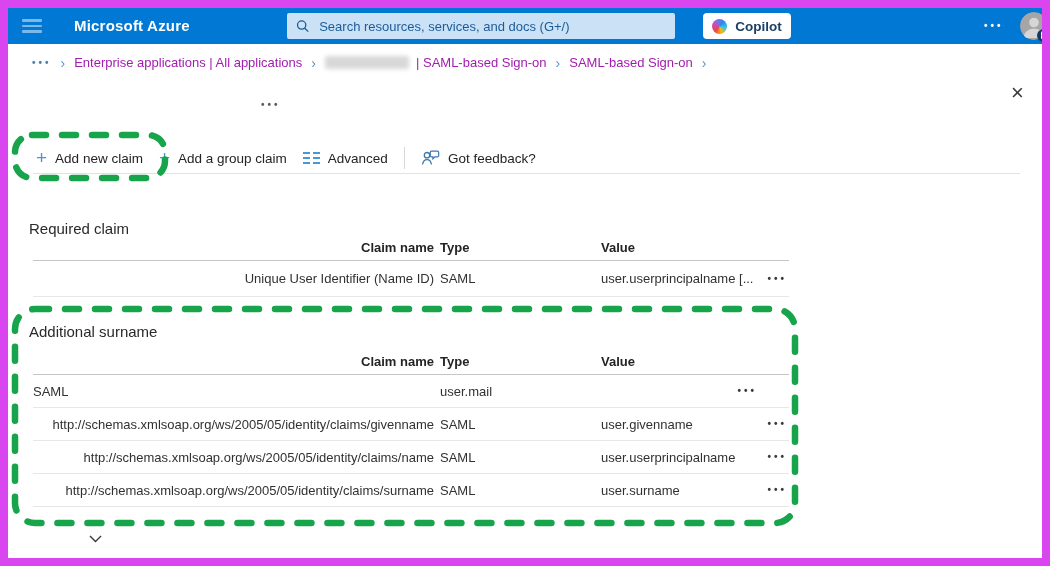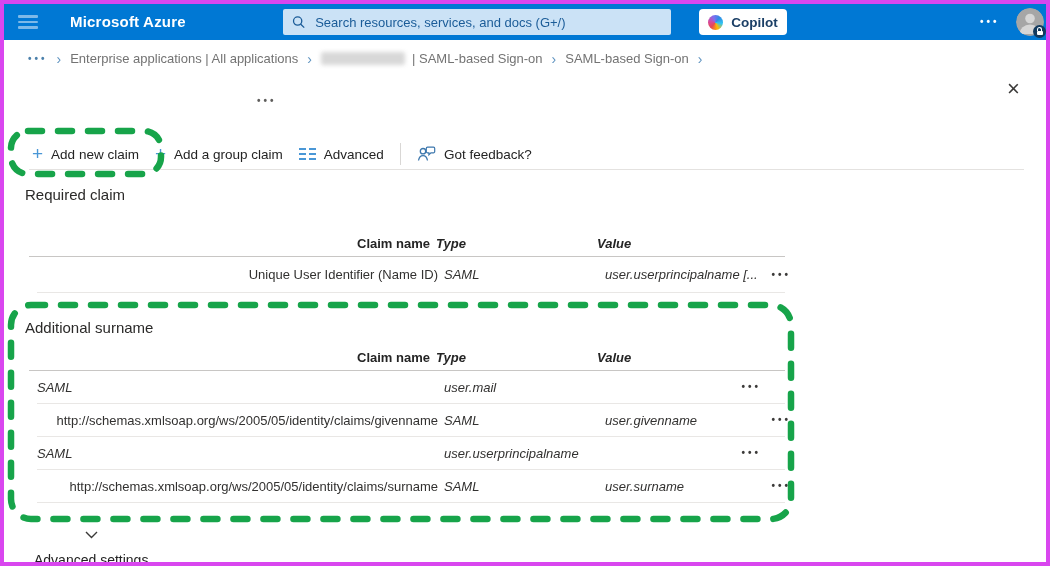--- a/index.html
+++ b/index.html
@@ -1,19 +1,19 @@
 <!DOCTYPE html>
 <html><head>
 <meta charset="utf-8">
 <style>
   * { box-sizing: border-box; }
   html,body { margin:0; padding:0; background:#fff; }
   .screen {
     position:relative; width:1050px; height:566px; overflow:hidden;
-    border:4px solid #d946ef; background:#fff;
+    border:8px solid #d946ef; background:#fff;
     font-family:"Liberation Sans", sans-serif; color:#323130;
   }
 
   
   .topbar { position:absolute; left:0; top:0; right:0; height:36px; background:#0078d4; }
   .hamburger { position:absolute; left:14px; top:11px; width:20px; height:14px;
     display:flex; flex-direction:column; justify-content:space-between; cursor:pointer; }
   .hamburger span { height:2.6px; background:#7db9e8; border-radius:1px; }
   .brand { position:absolute; left:66px; top:9px; color:#fff; font-size:15px; font-weight:700; letter-spacing:.2px; }
   .searchbox { position:absolute; left:279px; top:5px; width:388px; height:26px;
@@ -34,21 +34,21 @@
     background:#123a5e; display:flex; flex-direction:column; align-items:center; }
   .lock-shackle { width:5px; height:4px; border:1.2px solid #fff; border-bottom:none;
     border-radius:3px 3px 0 0; margin-top:2px; }
   .lock-body { width:6px; height:4px; background:#fff; border-radius:1px; }
 
   
   .breadcrumb { position:absolute; left:0; top:36px; right:0; height:37px; background:#fff;
     display:flex; align-items:center; padding-left:24px; gap:9px; font-size:13px; white-space:nowrap; }
   .bc-more { color:#4b80ab; cursor:pointer; }
   .bc-sep { color:#5e93c0; font-size:14px; }
-  .bc-link { color:#737373; cursor:pointer; }
+  .bc-link { color:#a21caf; cursor:pointer; }
   .bc-crumb { display:flex; align-items:center; gap:7px; }
   .bc-redacted { width:84px; height:13px; background:#d8d8d8; border-radius:2px; filter:blur(2px); }
 
   
   .page-title { position:absolute; left:21px; top:77px; font-size:24px; font-weight:700; color:#1c1b1a; }
   .title-more { position:absolute; left:253px; top:92px; color:#5f5e5c; cursor:pointer; }
   .close-btn { position:absolute; left:1003px; top:74px; font-size:22px; color:#3b3a39;
     cursor:pointer; line-height:1; font-weight:400; }
 
   
@@ -59,25 +59,25 @@
   .columns-icon { display:grid; grid-template-columns:7px 7px; grid-column-gap:3px; grid-row-gap:3px; }
   .columns-icon i { display:block; height:2px; background:#4a97d6; }
   .tb-divider { width:1px; height:22px; background:#d9d7d5; }
   .toolbar-sep { position:absolute; left:25px; right:22px; top:165px; height:1px; background:#e4e2e0; }
 
   
   .section-heading { position:absolute; left:21px; font-size:15px; color:#2b2a29; }
   .claims-table { position:absolute; left:25px; width:756px; font-size:13px; }
   .grid-cols { display:grid; grid-template-columns:407px 161px 158px 30px; align-items:center; }
   .header-row { height:26px; border-bottom:1px solid #c8c6c4; font-weight:700; color:#242424; }
-  .data-row { border-bottom:1px solid #e9e7e5; color:#323130; cursor:pointer;margin-left:8px; }
+  .data-row { border-bottom:1px solid #e9e7e5; color:#323130; cursor:pointer; }
   .row-h36 { height:36px; }
   .row-h33 { height:33px; }
   .cell-name { padding-left:7px; padding-right:6px; white-space:nowrap; overflow:hidden; text-overflow:ellipsis;text-align:right; }
-  .cell-plain { white-space:nowrap;font-style:italic; }
+  .cell-plain { white-space:nowrap; }
   .row-menu { color:#3b3a39; text-align:right; padding-right:2px; cursor:pointer; }
 
   
   .annot { position:absolute; pointer-events:none; }
 
   
   .advanced { position:absolute; left:30px; top:527px; display:flex; align-items:center; gap:13px;
     font-size:14px; color:#242424; cursor:pointer;flex-direction:column; }
 </style>
 </head>
@@ -161,21 +161,21 @@
       <svg width="19" height="16" viewBox="0 0 19 16">
         <circle cx="6" cy="5.2" r="2.7" fill="none" stroke="#3c77ad" stroke-width="1.3"></circle>
         <path d="M1.5 14.5 C2.2 10.8 4 9.6 6 9.6 C8 9.6 9.8 10.8 10.5 14.5" fill="none" stroke="#3c77ad" stroke-width="1.3"></path>
         <path d="M10.5 1.2 h6 a1.2 1.2 0 0 1 1.2 1.2 v3.2 a1.2 1.2 0 0 1 -1.2 1.2 h-2.6 l-2 2 v-2 h-1.4 a1.2 1.2 0 0 1 -1.2 -1.2 v-3.2 a1.2 1.2 0 0 1 1.2 -1.2 z" fill="#fff" stroke="#3c77ad" stroke-width="1.2"></path>
       </svg>
       <span>Got feedback?</span>
     </div>
   </div>
   <div class="toolbar-sep"></div>
 
-  <div class="section-heading" style="top:182px">Required claim</div>
+  <div class="section-heading" style="top:212px">Required claim</div>
 
   <div class="claims-table" style="top:227px">
     <div class="grid-cols header-row">
       <div class="cell-name">Claim name</div>
       <div class="cell-plain">Type</div>
       <div class="cell-plain">Value</div>
       <div></div>
     </div>
     <div class="grid-cols data-row row-h36">
       <div class="cell-name">Unique User Identifier (Name ID)</div>
@@ -199,20 +199,21 @@
       <div class="cell-plain">user.mail</div>
       <div class="dots row-menu">•••</div>
     </div>
     <div class="grid-cols data-row row-h33">
       <div class="cell-name">http://schemas.xmlsoap.org/ws/2005/05/identity/claims/givenname</div>
       <div class="cell-plain">SAML</div>
       <div class="cell-plain">user.givenname</div>
       <div class="dots row-menu">•••</div>
     </div>
     <div class="grid-cols data-row row-h33">
+      <div class="cell-name">http://schemas.xmlsoap.org/ws/2005/05/identity/claims/name</div>
       <div class="cell-plain">SAML</div>
       <div class="cell-plain">user.userprincipalname</div>
       <div class="dots row-menu">•••</div>
     </div>
     <div class="grid-cols data-row row-h33">
       <div class="cell-name">http://schemas.xmlsoap.org/ws/2005/05/identity/claims/surname</div>
       <div class="cell-plain">SAML</div>
       <div class="cell-plain">user.surname</div>
       <div class="dots row-menu">•••</div>
     </div>

